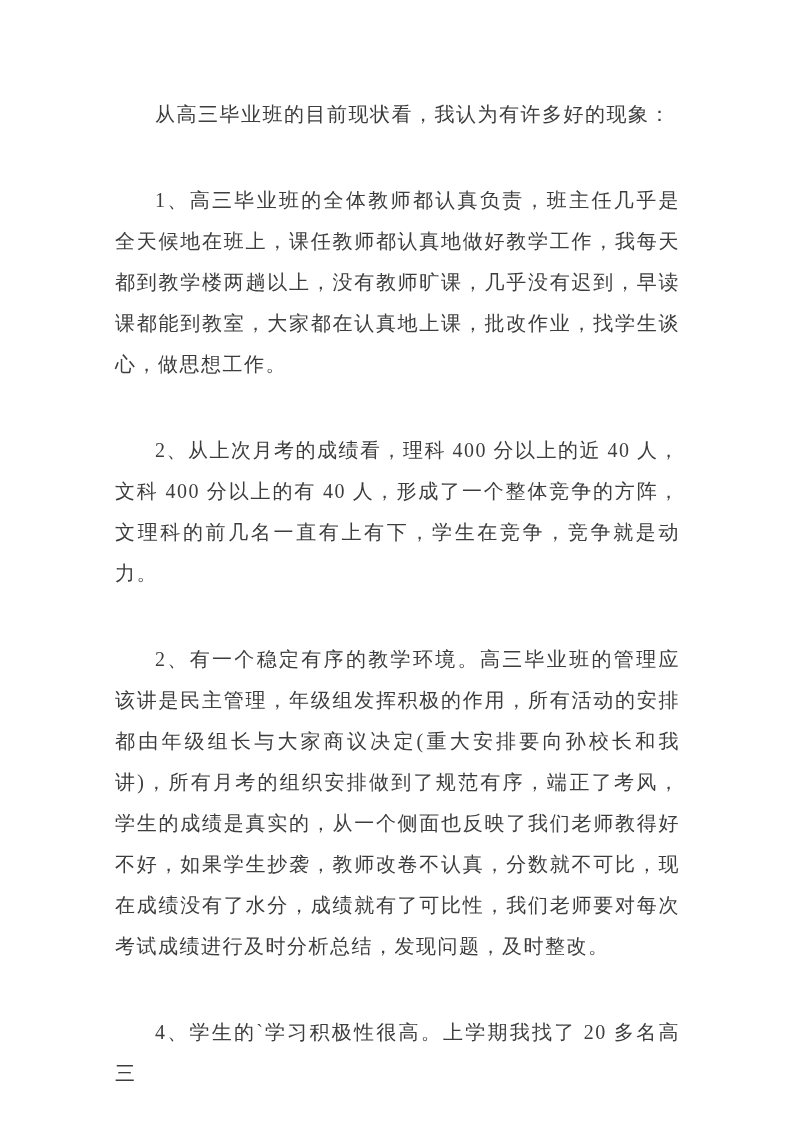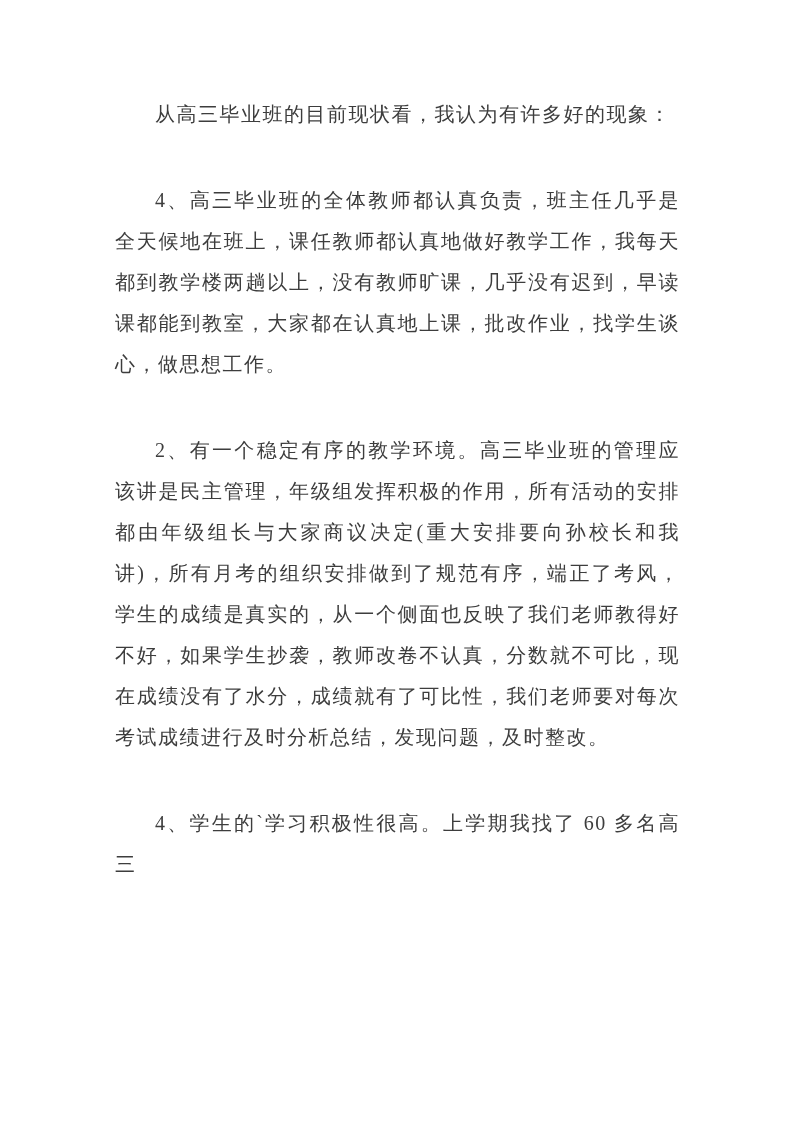--- a/index.html
+++ b/index.html
@@ -33,17 +33,18 @@
   .doc-body p:last-child {
     margin-bottom: 0;
   }
 </style>
 </head>
 <body>
 
 <div class="page">
   <div class="doc-body">
     <p>从高三毕业班的目前现状看，我认为有许多好的现象：</p>
-    <p>4、高三毕业班的全体教师都认真负责，班主任几乎是全天候地在班上，课任教师都认真地做好教学工作，我每天都到教学楼两趟以上，没有教师旷课，几乎没有迟到，早读课都能到教室，大家都在认真地上课，批改作业，找学生谈心，做思想工作。</p>
+    <p>1、高三毕业班的全体教师都认真负责，班主任几乎是全天候地在班上，课任教师都认真地做好教学工作，我每天都到教学楼两趟以上，没有教师旷课，几乎没有迟到，早读课都能到教室，大家都在认真地上课，批改作业，找学生谈心，做思想工作。</p>
+    <p>2、从上次月考的成绩看，理科 400 分以上的近 40 人，文科 400 分以上的有 40 人，形成了一个整体竞争的方阵，文理科的前几名一直有上有下，学生在竞争，竞争就是动力。</p>
     <p>2、有一个稳定有序的教学环境。高三毕业班的管理应该讲是民主管理，年级组发挥积极的作用，所有活动的安排都由年级组长与大家商议决定(重大安排要向孙校长和我讲)，所有月考的组织安排做到了规范有序，端正了考风，学生的成绩是真实的，从一个侧面也反映了我们老师教得好不好，如果学生抄袭，教师改卷不认真，分数就不可比，现在成绩没有了水分，成绩就有了可比性，我们老师要对每次考试成绩进行及时分析总结，发现问题，及时整改。</p>
-    <p>4、学生的`学习积极性很高。上学期我找了 60 多名高三</p>
+    <p>4、学生的`学习积极性很高。上学期我找了 20 多名高三</p>
   </div>
 </div>
 
 </body></html>

